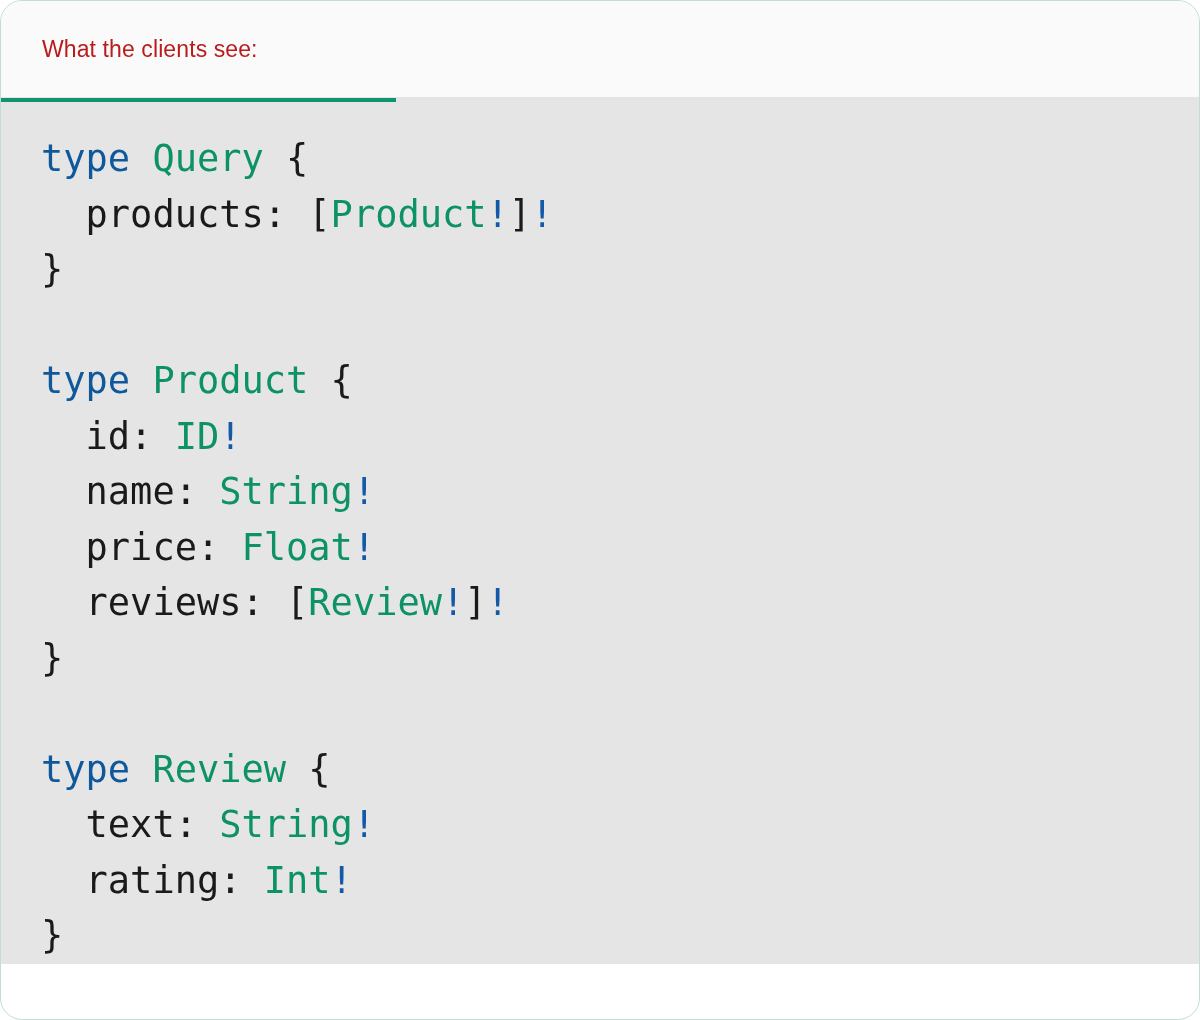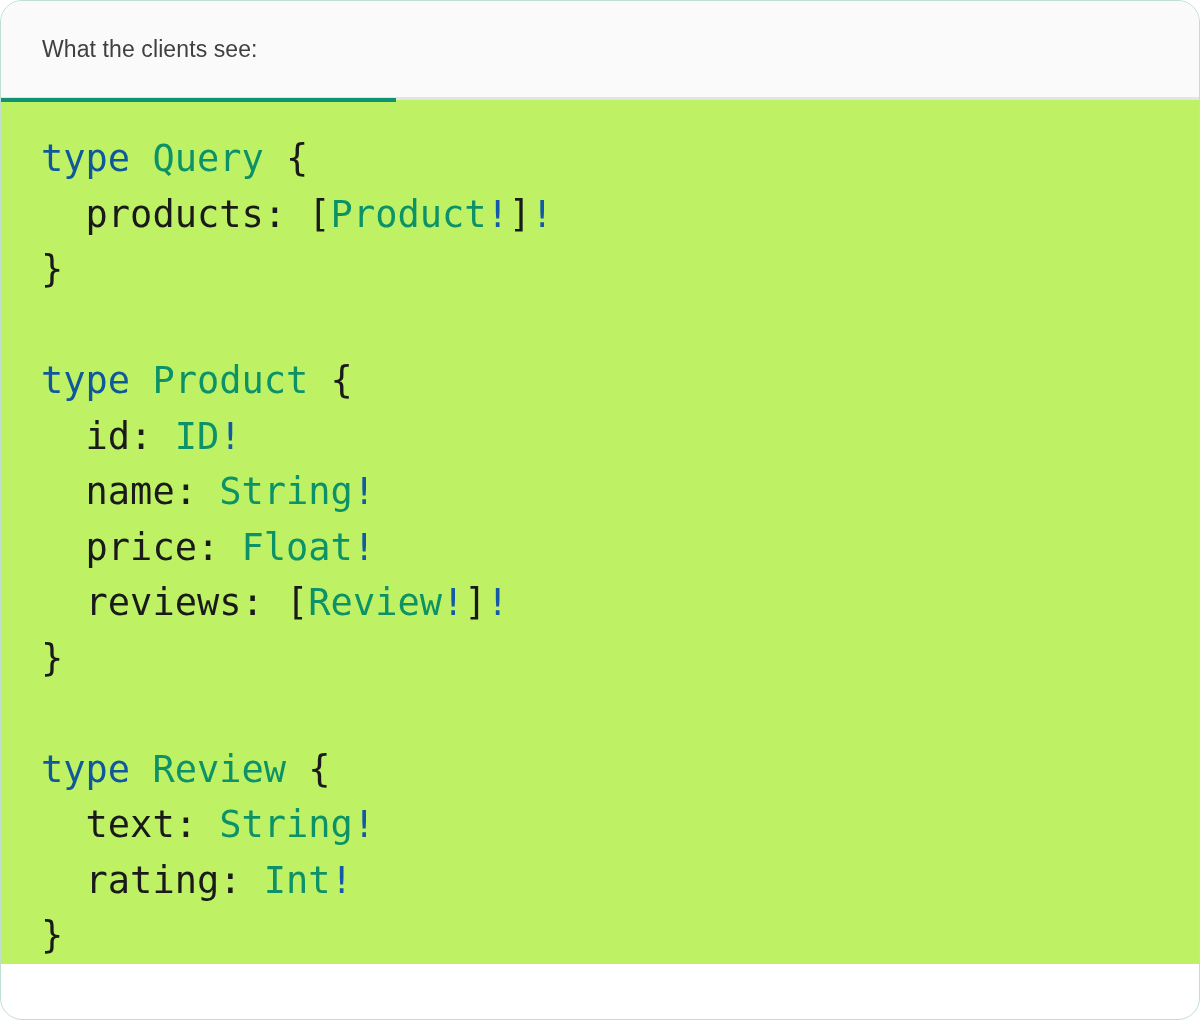--- a/index.html
+++ b/index.html
@@ -45,37 +45,37 @@
     display: flex;
     align-items: center;
     padding: 0 40px 0 41px;
     min-width: 395px;
   }
   .tab-label {
     font-family: "Liberation Sans", sans-serif;
     font-size: 23px;
     font-weight: 400;
     letter-spacing: .1px;
-    color: #404040;
+    color: #b91c1c;
     white-space: nowrap;
   }
   .tab-underline {
     position: absolute;
     left: 0;
     bottom: -3px;
     width: 395px;
     height: 4px;
     background: #0f9370;
   }
 
   
   .code-area {
     box-sizing: border-box;
     padding: 31px 12px 0 40px;
-    background: #bef264;
+    background: #e5e5e5;
   }
   pre.code {
     margin: 0;
     font-family: "DejaVu Sans Mono", monospace;
     font-size: 37px;
     line-height: 55.5px;
     color: #1a1a1a;
     white-space: pre;
     letter-spacing: 0;
   }

